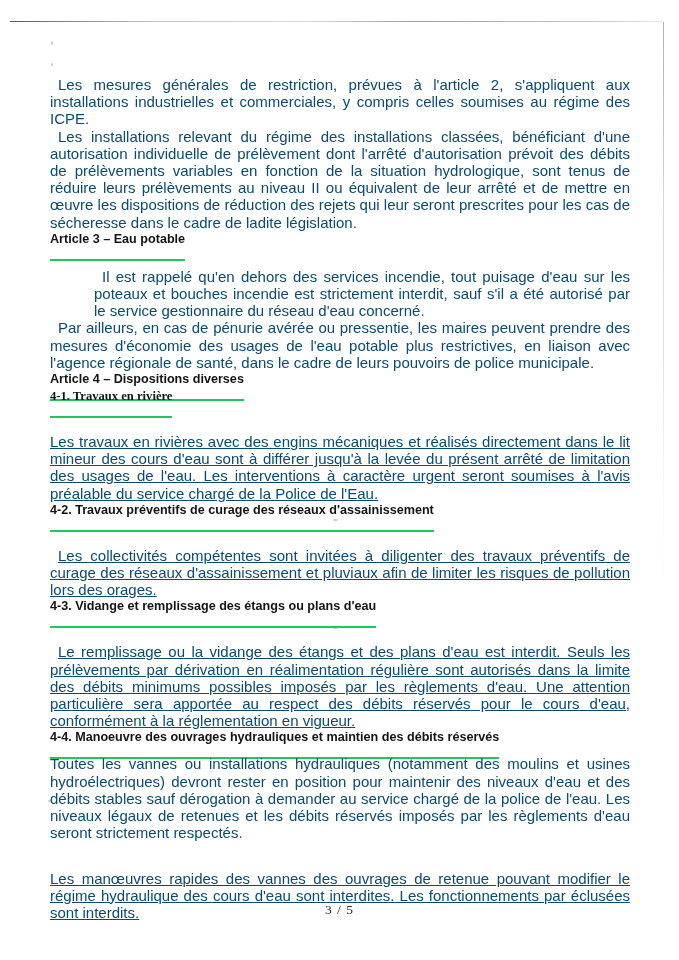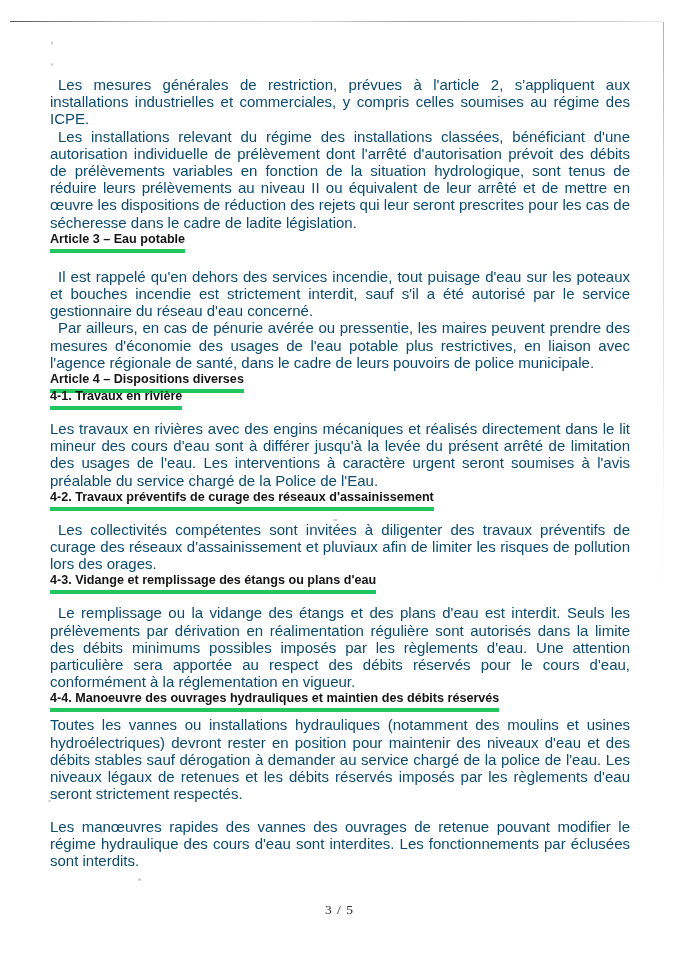--- a/index.html
+++ b/index.html
@@ -80,28 +80,28 @@
 
   h2.heading, h3.heading {
     margin: 0;
     padding: 0;
     font-size: 12.6px;
     line-height: 17px;
     font-weight: bold;
     color: #141414;
   }
   h2.heading .u, h3.heading .u {
-    border-bottom: 4px solid #22c55e;
-    padding-bottom: 3px;
+    border-bottom: 2px solid #22c55e;
+    padding-bottom: 13px;
     margin-top: 36px;
   }
   .gap-head-before { margin-top: 22px; }
-  .gap-head-after  { margin-top: 20px; }
-  .gap-sub-before  { margin-top: 18px; }
-  .gap-sub-after   { margin-top: 15px; }
+  .gap-head-after  { margin-top: 20px; margin-left: 44px; }
+  .gap-sub-before  { margin-top: 18px; font-family: Liberation Serif, serif; }
+  .gap-sub-after   { margin-top: 28px; text-decoration: underline; }
 
   .footer {
     position: absolute;
     left: 0;
     top: 900px;
     width: 679px;
     text-align: center;
   }
   .footer .pageno {
     font-family: "Liberation Serif", serif;

